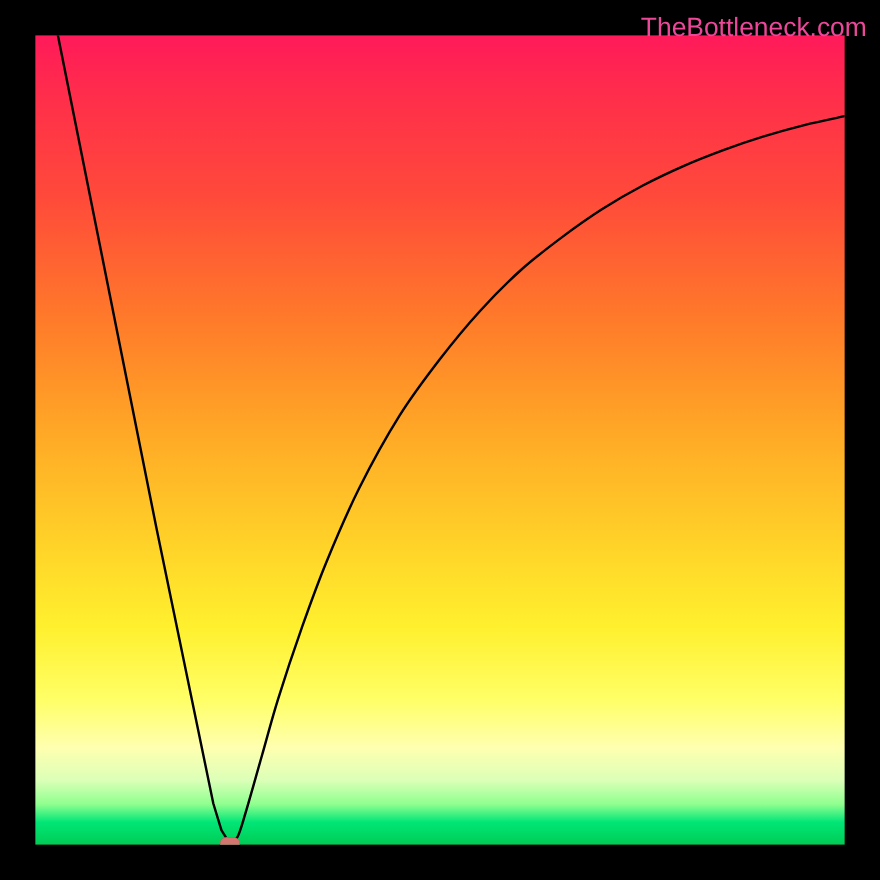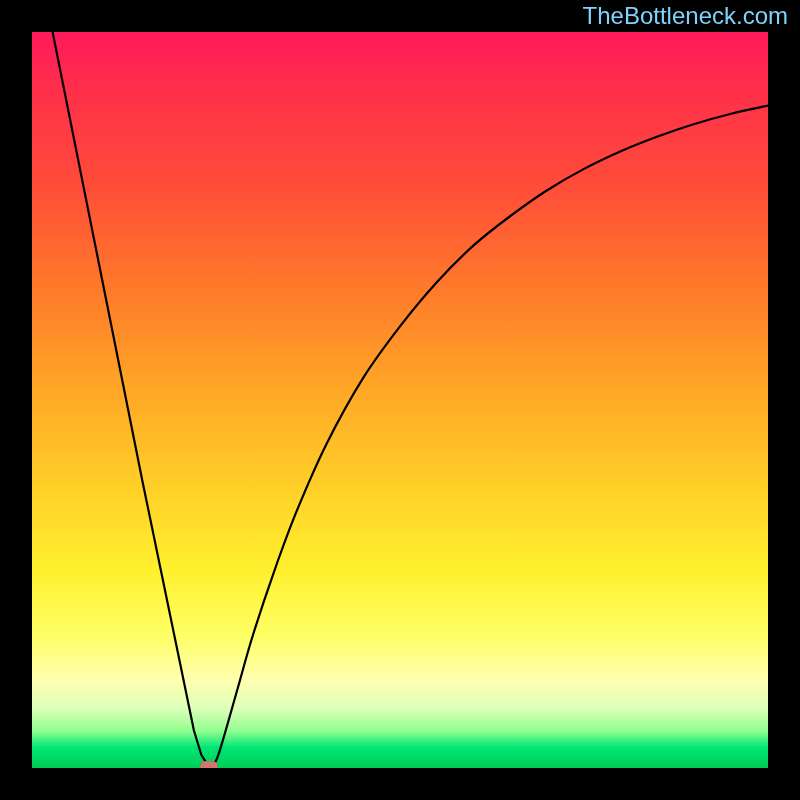--- a/index.html
+++ b/index.html
@@ -6,23 +6,23 @@
     margin: 0;
     padding: 0;
     width: 800px;
     height: 800px;
     background: #000;
     overflow: hidden;
     font-family: Arial, Helvetica, sans-serif;
   }
   .watermark {
     position: absolute;
-    top: 2px;
+    top: 12px;
     right: 12px;
-    color: #7dd3fc;
+    color: #ec4899;
     font-size: 24px;
     font-weight: 500;
     letter-spacing: 0px;
     z-index: 10;
   }
   .plot-area {
     position: absolute;
     left: 32px;
     top: 32px;
     width: 736px;

